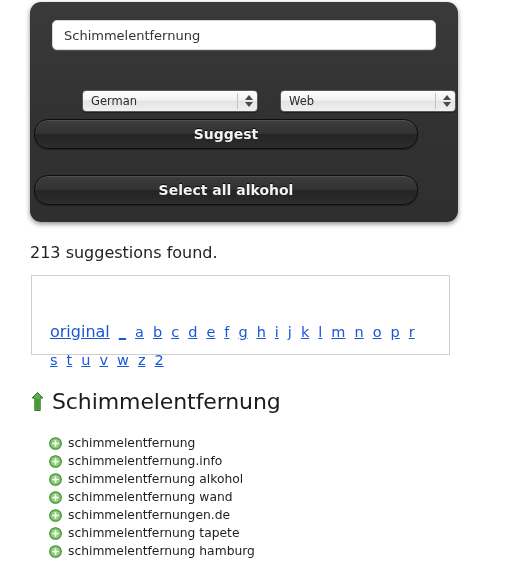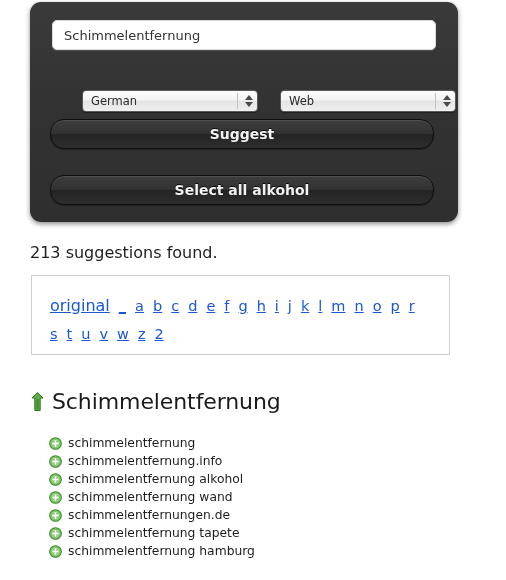--- a/index.html
+++ b/index.html
@@ -100,21 +100,21 @@
   .stepper .arrow-up {
     border-bottom: 5px solid #4a4a4a;
     margin-bottom: 2px;
   }
   .stepper .arrow-down {
     border-top: 5px solid #4a4a4a;
   }
 
   .dark-button {
     position: absolute;
-    left: 20px;
+    left: 4px;
     width: 384px;
     height: 30px;
     border: 1px solid #0e0e0e;
     border-radius: 14px;
     background: linear-gradient(180deg, #3d3d3d 0%, #323232 48%, #242424 52%, #2d2d2d 100%);
     color: #f2f2f2;
     font-family: "DejaVu Sans", "Liberation Sans", sans-serif;
     font-size: 14px;
     font-weight: bold;
     text-shadow: 0 -1px 0 rgba(0,0,0,0.8);
@@ -159,20 +159,21 @@
     color: #1a57d6;
     text-decoration: underline;
     font-size: 14.5px;
     margin-right: 9px;
     cursor: pointer;
     display: inline-block;
   }
   .alpha-link.first-link {
     font-size: 16px;
     margin-right: 9px;
+    margin-top: 26px;
   }
   .alpha-link.underscore {
     letter-spacing: 0;
   }
 
   
   #group-heading {
     position: absolute;
     left: 31px;
     top: 389px;

